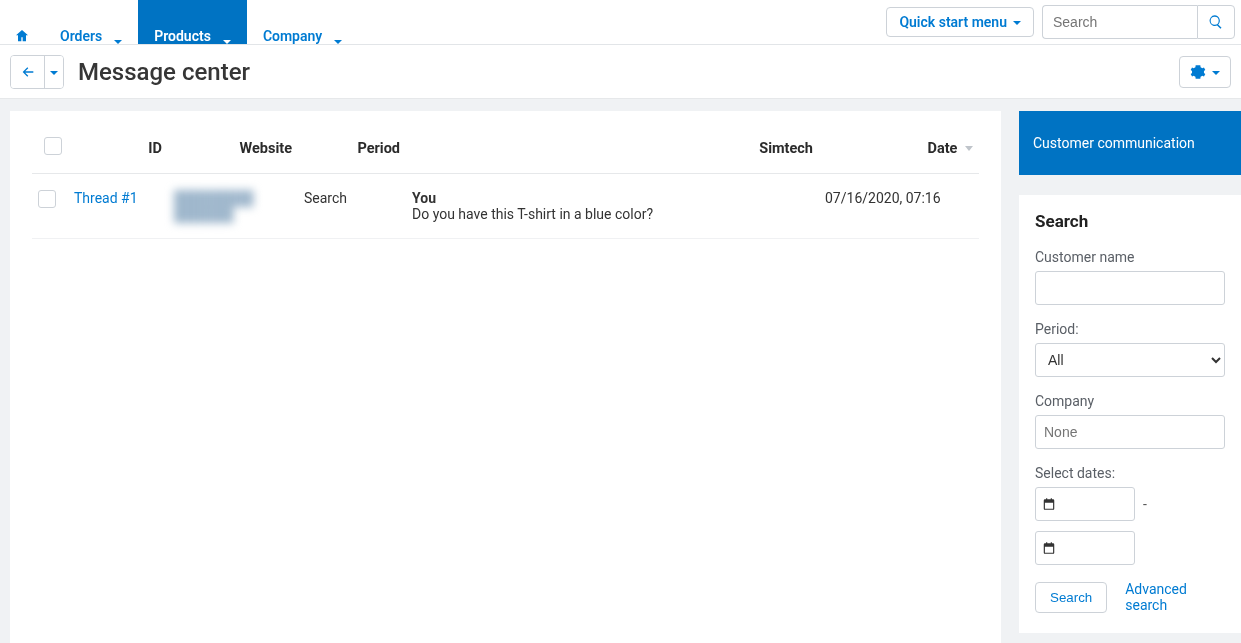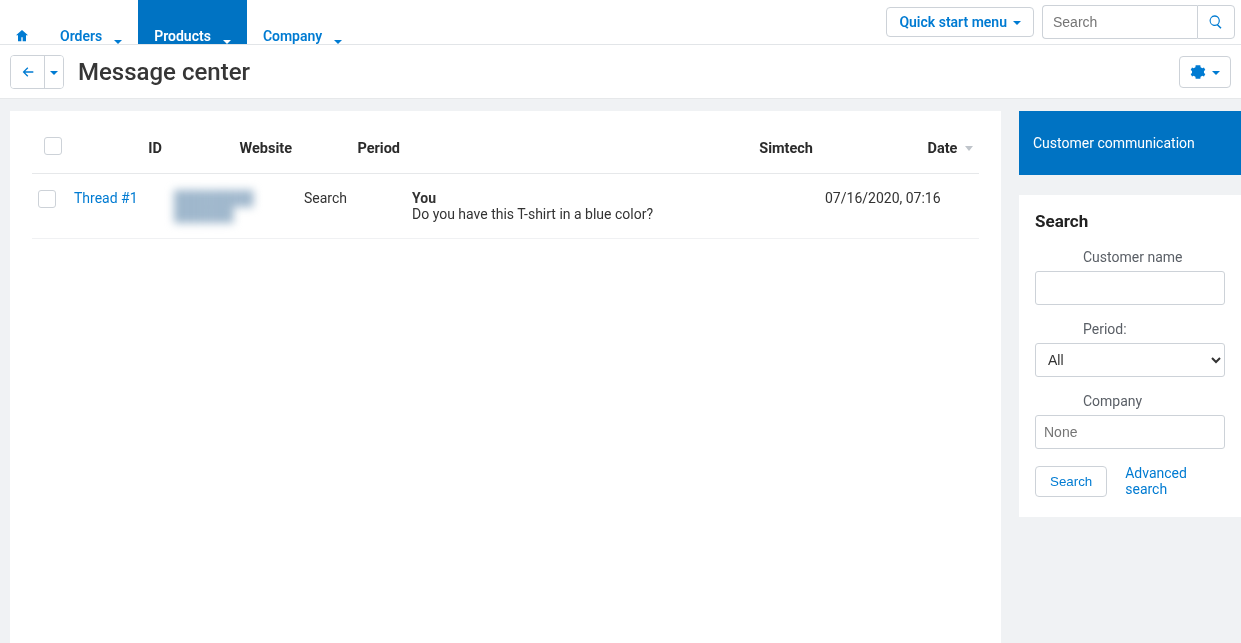--- a/index.html
+++ b/index.html
@@ -135,21 +135,21 @@
     padding:24px 14px; font-size:14px;
     cursor:pointer;
   }
   .side-panel{
     background:#fff; padding:16px 16px 20px 16px;
   }
   .side-panel h3{
     font-size:17px; font-weight:700; margin-bottom:18px; color:#222;
   }
   .form-group{ margin-bottom:16px; }
-  .form-label{ display:block; font-size:14px; color:#5a5f66; margin-bottom:6px;margin-left:48px; }
+  .form-label{ display:block; font-size:14px; color:#5a5f66; margin-bottom:6px; }
   .text-input, .select-input {
     width:100%; border:1px solid #cdd2d8; border-radius:3px;
     padding:6px 8px; font-size:14px; background:#fff; color:#333;
     height:34px;
   }
   .select-input{ appearance:auto; }
   .date-input{
     display:flex; align-items:center; width:100px; height:34px;
     border:1px solid #cdd2d8; border-radius:3px; background:#fff;
     padding:0 6px; cursor:text;
@@ -279,20 +279,38 @@
         <select class="select-input">
           <option>All</option>
         </select>
       </div>
 
       <div class="form-group">
         <label class="form-label">Company</label>
         <input class="text-input" type="text" placeholder="None" style="">
       </div>
 
+      <div class="form-group">
+        <label class="form-label">Select dates:</label>
+        <div class="date-row">
+          <div class="date-input">
+            <svg class="icon" viewBox="0 0 24 24">
+                <path d="M7 2v2H5a2 2 0 00-2 2v14a2 2 0 002 2h14a2 2 0 002-2V6a2 2 0 00-2-2h-2V2h-2v2H9V2H7zm-2 8h14v10H5V10z"></path>
+              </svg>
+          </div>
+          <span class="dash">-</span>
+        </div>
+        <div class="date-row">
+          <div class="date-input">
+            <svg class="icon" viewBox="0 0 24 24">
+                <path d="M7 2v2H5a2 2 0 00-2 2v14a2 2 0 002 2h14a2 2 0 002-2V6a2 2 0 00-2-2h-2V2h-2v2H9V2H7zm-2 8h14v10H5V10z"></path>
+              </svg>
+          </div>
+        </div>
+      </div>
 
       <div class="side-actions">
         <button class="btn-outline">Search</button>
         <span class="link-adv">Advanced search</span>
       </div>
     </div>
   </div>
 </div>
 
 </body></html>

